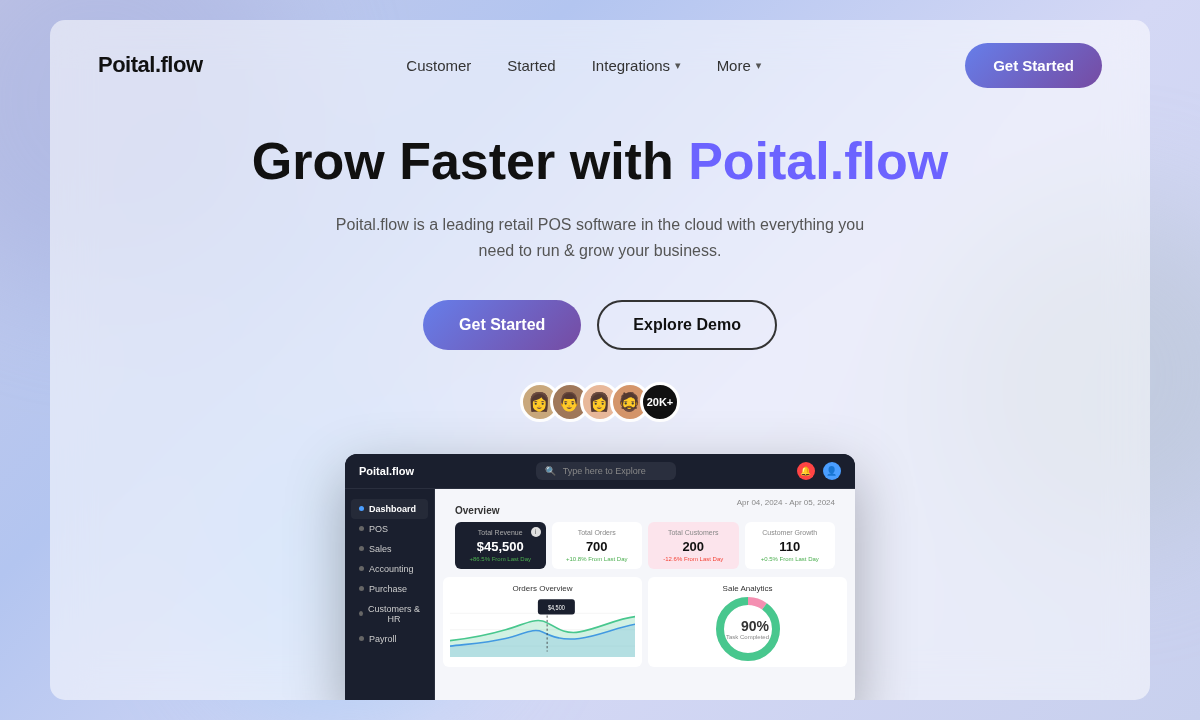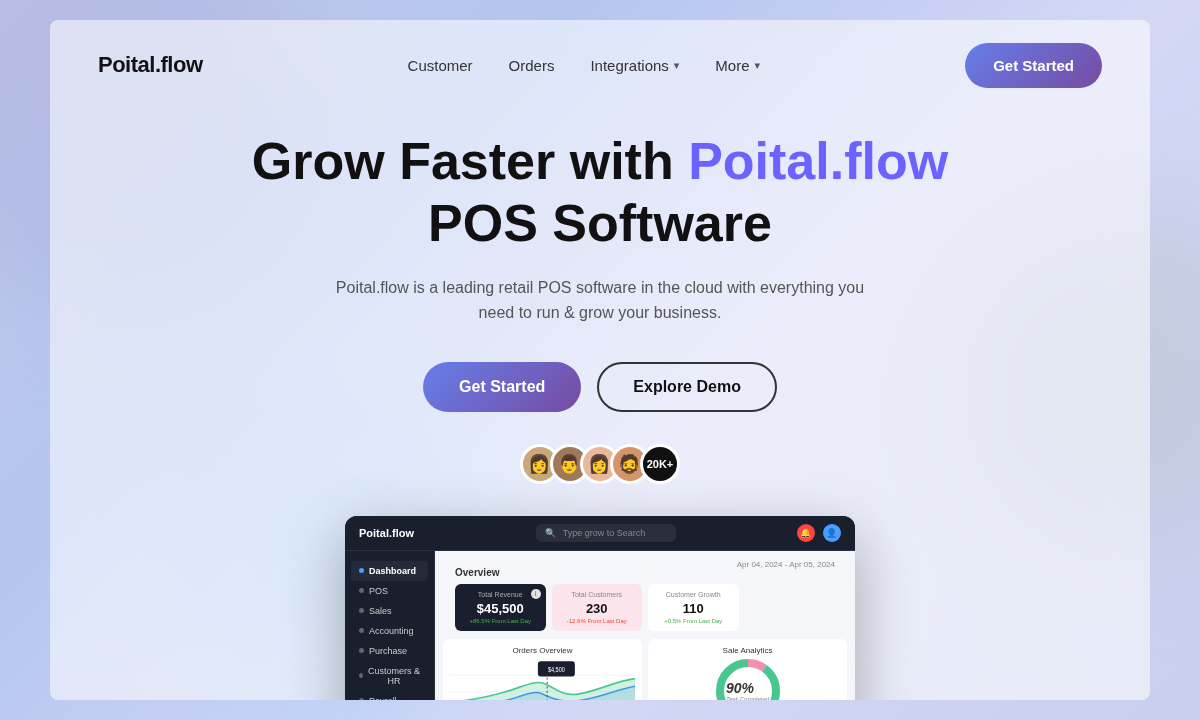--- a/index.html
+++ b/index.html
@@ -40,21 +40,21 @@
     .bg-blob-3 {
       width: 300px; height: 300px;
       background: #90caf9;
       bottom: 0; left: 200px;
     }
 
     .card {
       position: absolute;
       top: 20px; left: 50px; right: 50px; bottom: 20px;
       background: rgba(255,255,255,0.55);
-      border-radius: 8px;
+      border-radius: 15px;
       backdrop-filter: blur(20px);
       overflow: hidden;
     }
 
     
     nav {
       display: flex;
       align-items: center;
       justify-content: space-between;
       padding: 0 48px;
@@ -421,22 +421,21 @@
     .donut-container {
       display: flex;
       align-items: center;
       justify-content: center;
       height: 65px;
       position: relative;
     }
 
     .donut-text {
       position: absolute;
-      text-align: left;
-      font-style: italic;
+      text-align: right;
     }
 
     .donut-pct {
       font-size: 14px;
       font-weight: 800;
       color: #333;
     }
 
     .donut-label {
       font-size: 6px;
@@ -465,21 +464,21 @@
       <div class="logo">Poital.flow</div>
 
       <ul class="nav-links">
         <li>
           <a href="#">
             <span>Customer</span>
           </a>
         </li>
         <li>
           <a href="#">
-            <span>Orders</span>
+            <span>Started</span>
           </a>
         </li>
         <li>
           <a href="#">
             <span>Integrations</span>
             <span class="chevron">▾</span>
           </a>
         </li>
         <li>
           <a href="#">
@@ -488,21 +487,20 @@
           </a>
         </li>
       </ul>
 
       <button class="get-started-btn">Get Started</button>
     </nav>
 
     <div class="hero">
       <h1 class="hero-title">
         <span>Grow Faster with </span><span class="brand-color">Poital.flow</span><br>
-        <span>POS Software</span>
       </h1>
 
       <p class="hero-subtitle">Poital.flow is a leading retail POS software in the cloud with everything you need to run &amp; grow your business.</p>
 
       <div class="hero-buttons">
         <button class="btn-primary">Get Started</button>
         <button class="btn-secondary">Explore Demo</button>
       </div>
 
       <div class="social-proof">
@@ -523,21 +521,21 @@
         </div>
       </div>
 
       <div class="dashboard-preview">
         <div class="dashboard-card">
 
           <div class="db-topbar">
             <div class="db-logo">Poital.flow</div>
             <div class="db-search">
               <span>🔍</span>
-              <span>Type grow to Search</span>
+              <span>Type here to Explore</span>
             </div>
             <div class="db-icons">
               <div class="db-icon-dot">🔔</div>
               <div class="db-icon-dot2">👤</div>
             </div>
           </div>
 
           <div class="db-body">
 
             <div class="db-sidebar">
@@ -582,24 +580,31 @@
 
                 <div class="db-stat-card dark">
                   <div class="db-info-icon">ℹ</div>
                   <div class="db-stat-label">Total Revenue</div>
                   <div class="db-stat-value">$45,500</div>
                   <div class="db-stat-change up">
                     <span>+86.5%</span> <span>From Last Day</span>
                   </div>
                 </div>
 
+                <div class="db-stat-card">
+                  <div class="db-stat-label">Total Orders</div>
+                  <div class="db-stat-value">700</div>
+                  <div class="db-stat-change up">
+                    <span>+10.8%</span> <span>From Last Day</span>
+                  </div>
+                </div>
 
                 <div class="db-stat-card" style="background:#fce4ec;">
                   <div class="db-stat-label">Total Customers</div>
-                  <div class="db-stat-value">230</div>
+                  <div class="db-stat-value">200</div>
                   <div class="db-stat-change down">
                     <span>-12.6%</span> <span>From Last Day</span>
                   </div>
                 </div>
 
                 <div class="db-stat-card">
                   <div class="db-stat-label">Customer Growth</div>
                   <div class="db-stat-value">110</div>
                   <div class="db-stat-change up">
                     <span>+0.5%</span> <span>From Last Day</span>

